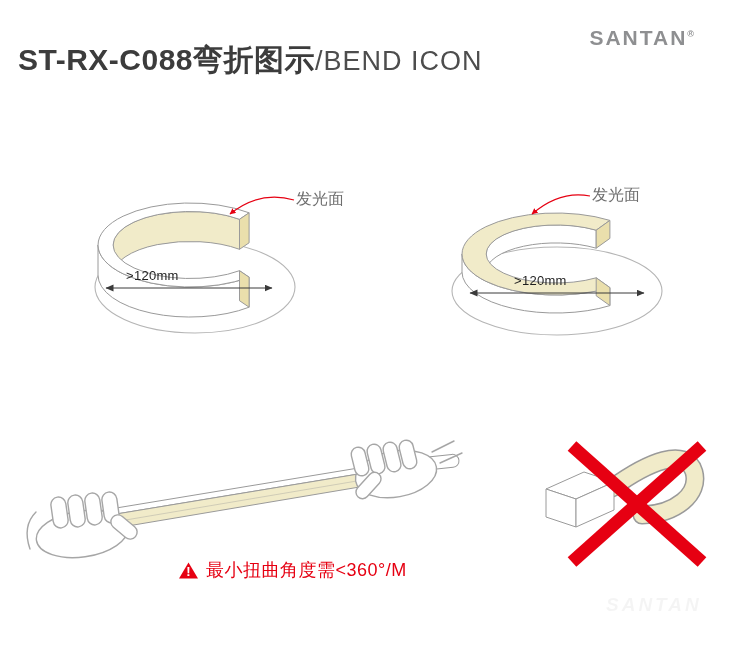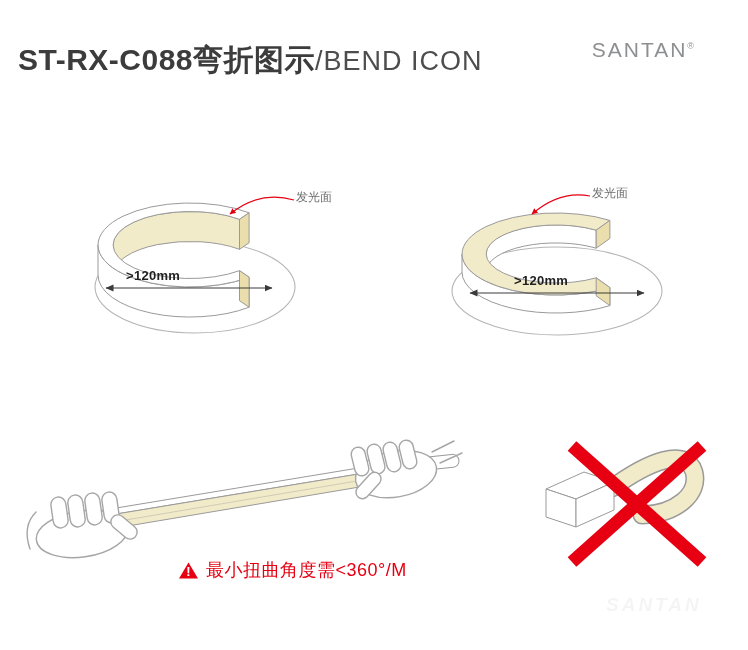--- a/index.html
+++ b/index.html
@@ -2,26 +2,26 @@
 <html style="--accent: #e60012; --cream: #f1ebc9; --cream-deep: #eadfac; --line: #9a9a9a; --guide: #b5b5b5; --ink: #3c3c3c; --brand-gray: #8e8f91;"><head>
 <meta charset="utf-8">
 <style>
   *{margin:0;padding:0;box-sizing:border-box}
   html,body{background:#fff}
   body{font-family:"Liberation Sans","DejaVu Sans",sans-serif}
   #stage{position:relative;width:732px;height:650px;background:#fff;overflow:hidden}
   #art{position:absolute;left:0;top:0}
   .page-title{position:absolute;left:18px;top:40px;font-size:30px;font-weight:600;color:var(--ink,#3c3c3c);letter-spacing:.5px;white-space:nowrap}
   .page-title .en{font-size:27px;font-weight:400;color:#4d4d4d;letter-spacing:1px}
-  .brand{position:absolute;top:38px;right:38px;font-size:21px;font-weight:normal;letter-spacing:2px;color:var(--brand-gray,#8e8f91)}
+  .brand{position:absolute;top:26px;right:38px;font-size:21px;font-weight:bold;letter-spacing:2px;color:var(--brand-gray,#8e8f91)}
   .brand sup{font-size:9px;letter-spacing:0}
-  .lbl-surface{position:absolute;font-size:12px;color:#6e6e6e}
+  .lbl-surface{position:absolute;font-size:16px;color:#6e6e6e}
   #surface-label-left{left:296px;top:189px}
   #surface-label-right{left:592px;top:185px}
-  .lbl-dim{position:absolute;font-size:13px;font-weight:bold;color:#1f1f1f;letter-spacing:.3px}
+  .lbl-dim{position:absolute;font-size:13px;font-weight:normal;color:#1f1f1f;letter-spacing:.3px}
   #dim-label-left{left:126px;top:268px}
   #dim-label-right{left:514px;top:273px}
   .warning{position:absolute;left:178px;top:558px;display:flex;align-items:center;gap:7px}
   .warning .txt{color:var(--accent,#e60012);font-size:18px;font-weight:normal;letter-spacing:.5px;white-space:nowrap}
   .watermark{position:absolute;left:606px;top:594px;font-size:19px;font-weight:bold;font-style:italic;letter-spacing:3px;color:rgba(0,0,0,.045)}
   
   .guide{fill:none;stroke:var(--guide,#b5b5b5);stroke-width:1.1}
   .dim{stroke:#3a3a3a;stroke-width:1;fill:none}
   .marker-ink{fill:#3a3a3a}
   .marker-red{fill:var(--accent,#e60012)}

